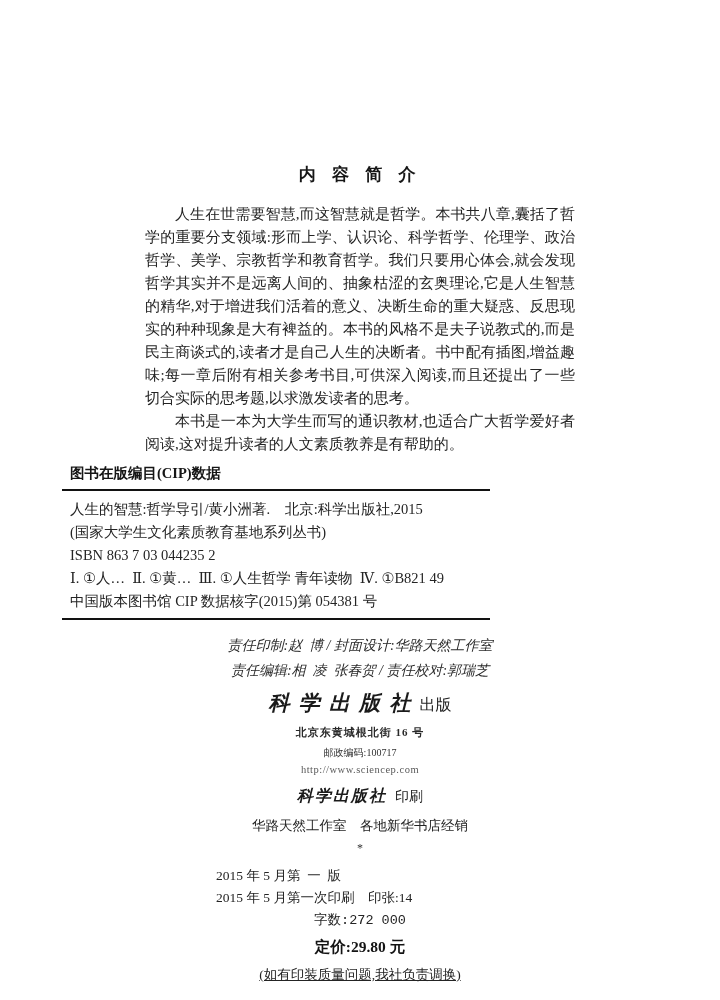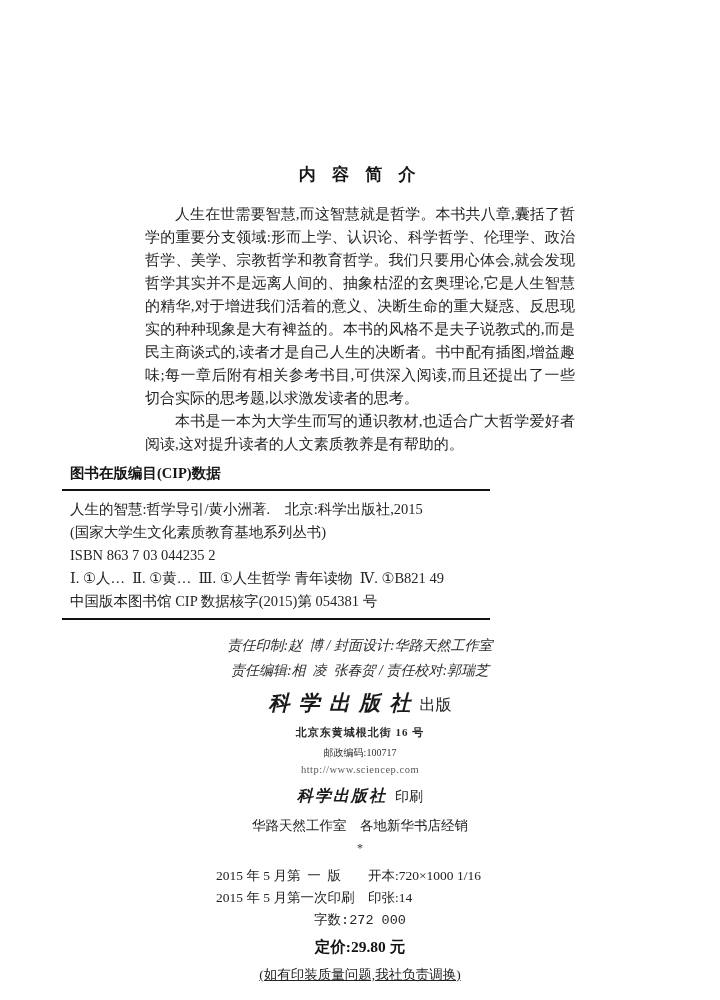--- a/index.html
+++ b/index.html
@@ -152,21 +152,20 @@
     <div class="printer-line">
       <span class="script-sm">科学出版社</span><span class="printer-label">印刷</span>
     </div>
     <div class="distribution">华路天然工作室    各地新华书店经销</div>
     <div class="star">*</div>
   </section>
 
   <section class="edition">
     <div class="ed-row">
       <span>2015 年 5 月第  一  版</span>
-      <span>开本:720×1000 1/16</span>
     </div>
     <div class="ed-row">
       <span>2015 年 5 月第一次印刷</span>
       <span>印张:14</span>
     </div>
     <div class="wordcount">字数:272 000</div>
     <div class="price">定价:29.80 元</div>
     <div class="note">(如有印装质量问题,我社负责调换)</div>
   </section>
 

